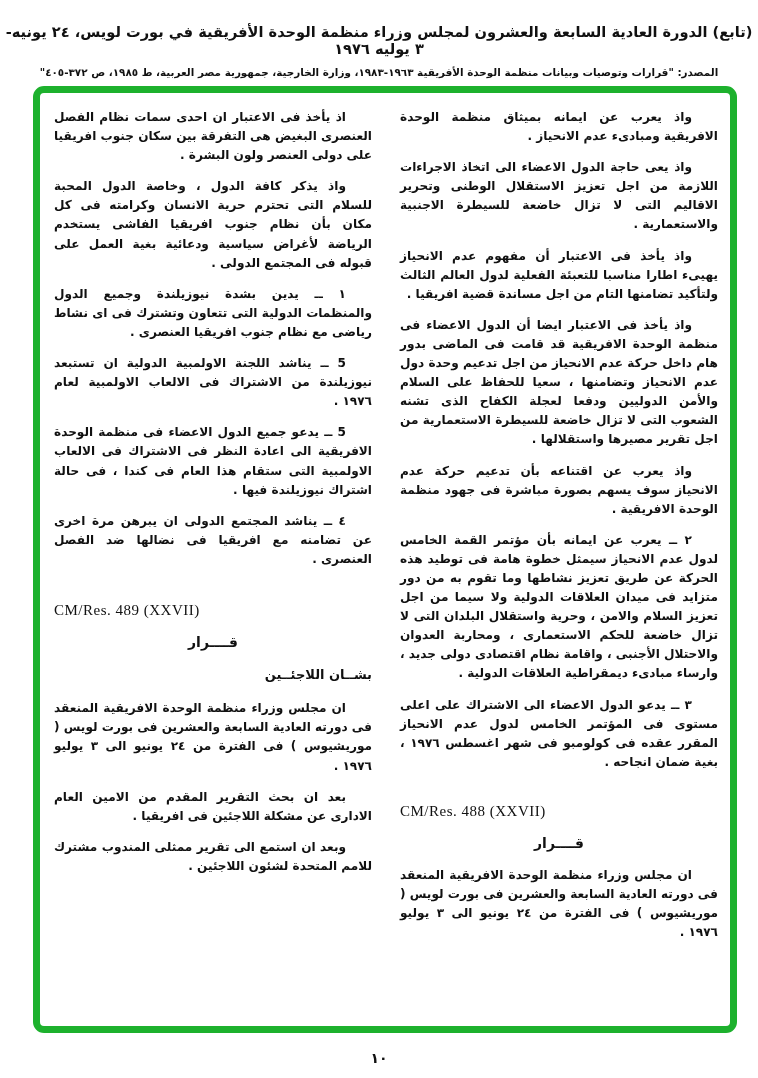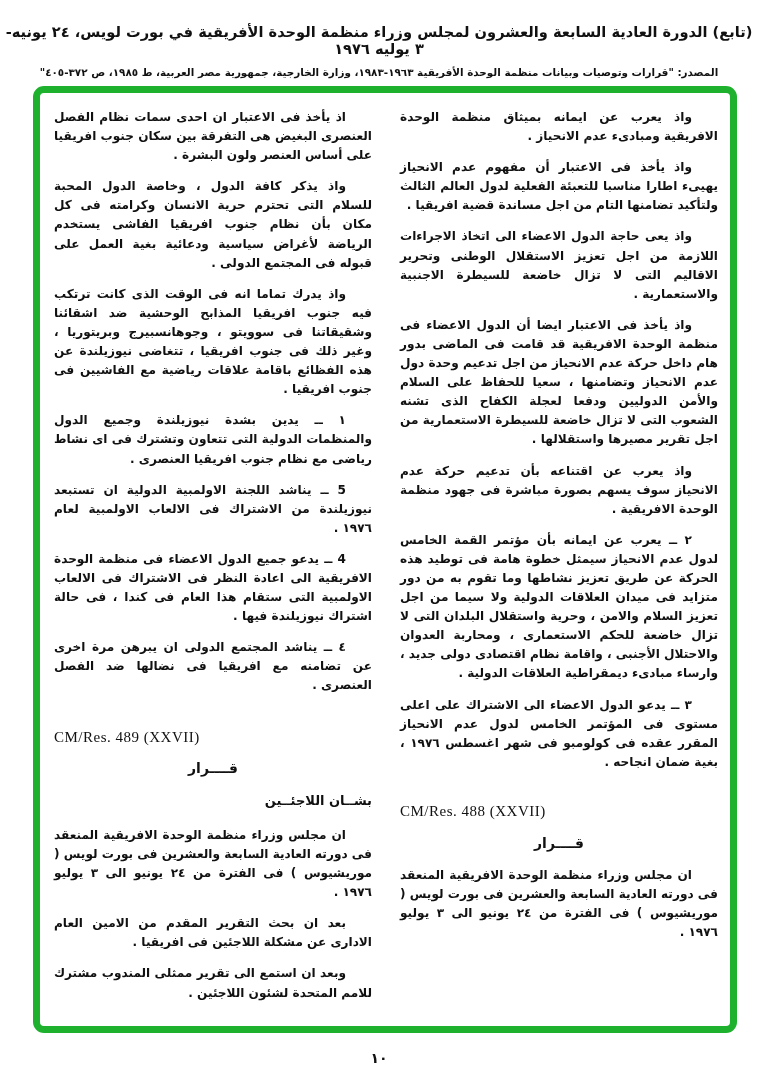--- a/index.html
+++ b/index.html
@@ -59,38 +59,37 @@
 <div class="header">
   <div class="header-title">(تابع) الدورة العادية السابعة والعشرون لمجلس وزراء منظمة الوحدة الأفريقية في بورت لويس، ٢٤ يونيه- ٣ يوليه ١٩٧٦</div>
   <div class="header-source">المصدر: "قرارات وتوصيات وبيانات منظمة الوحدة الأفريقية ١٩٦٣-١٩٨٣، وزارة الخارجية، جمهورية مصر العربية، ط ١٩٨٥، ص ٣٧٢-٤٠٥"</div>
 </div>
 
 <div class="frame" style="border-color: rgb(29, 177, 45);">
   <div class="columns">
 
     <div class="col">
       <p class="para">واذ يعرب عن ايمانه بميثاق منظمة الوحدة الافريقية ومبادىء عدم الانحياز .</p>
+      <p class="para">واذ يعى حاجة الدول الاعضاء الى اتخاذ الاجراءات اللازمة من اجل تعزيز الاستقلال الوطنى وتحرير الاقاليم التى لا تزال خاضعة للسيطرة الاجنبية والاستعمارية .</p>
       <p class="para">واذ يأخذ فى الاعتبار أن مفهوم عدم الانحياز يهيىء اطارا مناسبا للتعبئة الفعلية لدول العالم الثالث ولتأكيد تضامنها التام من اجل مساندة قضية افريقيا .</p>
-      <p class="para">واذ يعى حاجة الدول الاعضاء الى اتخاذ الاجراءات اللازمة من اجل تعزيز الاستقلال الوطنى وتحرير الاقاليم التى لا تزال خاضعة للسيطرة الاجنبية والاستعمارية .</p>
       <p class="para">واذ يأخذ فى الاعتبار ايضا أن الدول الاعضاء فى منظمة الوحدة الافريقية قد قامت فى الماضى بدور هام داخل حركة عدم الانحياز من اجل تدعيم وحدة دول عدم الانحياز وتضامنها ، سعيا للحفاظ على السلام والأمن الدوليين ودفعا لعجلة الكفاح الذى تشنه الشعوب التى لا تزال خاضعة للسيطرة الاستعمارية من اجل تقرير مصيرها واستقلالها .</p>
       <p class="para">واذ يعرب عن اقتناعه بأن تدعيم حركة عدم الانحياز سوف يسهم بصورة مباشرة فى جهود منظمة الوحدة الافريقية .</p>
       <p class="para">٢ ــ يعرب عن ايمانه بأن مؤتمر القمة الخامس لدول عدم الانحياز سيمثل خطوة هامة فى توطيد هذه الحركة عن طريق تعزيز نشاطها وما تقوم به من دور متزايد فى ميدان العلاقات الدولية ولا سيما من اجل تعزيز السلام والامن ، وحرية واستقلال البلدان التى لا تزال خاضعة للحكم الاستعمارى ، ومحاربة العدوان والاحتلال الأجنبى ، واقامة نظام اقتصادى دولى جديد ، وارساء مبادىء ديمقراطية العلاقات الدولية .</p>
       <p class="para">٣ ــ يدعو الدول الاعضاء الى الاشتراك على اعلى مستوى فى المؤتمر الخامس لدول عدم الانحياز المقرر عقده فى كولومبو فى شهر اغسطس ١٩٧٦ ، بغية ضمان انجاحه .</p>
       <p class="res-ref">CM/Res. 488 (XXVII)</p>
       <p class="h-qarar">قــــرار</p>
       <p class="para">ان مجلس وزراء منظمة الوحدة الافريقية المنعقد فى دورته العادية السابعة والعشرين فى بورت لويس ( موريشيوس ) فى الفترة من ٢٤ يونيو الى ٣ يوليو ١٩٧٦ .</p>
     </div>
 
     <div class="col">
-      <p class="para">اذ يأخذ فى الاعتبار ان احدى سمات نظام الفصل العنصرى البغيض هى التفرقة بين سكان جنوب افريقيا على أساس العنصر ولون البشرة .</p>
+      <p class="para">اذ يأخذ فى الاعتبار ان احدى سمات نظام الفصل العنصرى البغيض هى التفرقة بين سكان جنوب افريقيا على دولى العنصر ولون البشرة .</p>
       <p class="para">واذ يذكر كافة الدول ، وخاصة الدول المحبة للسلام التى تحترم حرية الانسان وكرامته فى كل مكان بأن نظام جنوب افريقيا الفاشى يستخدم الرياضة لأغراض سياسية ودعائية بغية العمل على قبوله فى المجتمع الدولى .</p>
-      <p class="para">واذ يدرك تماما انه فى الوقت الذى كانت ترتكب فيه جنوب افريقيا المذابح الوحشية ضد اشقائنا وشقيقاتنا فى سوويتو ، وجوهانسبيرج وبريتوريا ، وغير ذلك فى جنوب افريقيا ، تتغاضى نيوزيلندة عن هذه الفظائع باقامة علاقات رياضية مع الفاشيين فى جنوب افريقيا .</p>
       <p class="para">١ ــ يدين بشدة نيوزيلندة وجميع الدول والمنظمات الدولية التى تتعاون وتشترك فى اى نشاط رياضى مع نظام جنوب افريقيا العنصرى .</p>
       <p class="para">5 ــ يناشد اللجنة الاولمبية الدولية ان تستبعد نيوزيلندة من الاشتراك فى الالعاب الاولمبية لعام ١٩٧٦ .</p>
-      <p class="para">4 ــ يدعو جميع الدول الاعضاء فى منظمة الوحدة الافريقية الى اعادة النظر فى الاشتراك فى الالعاب الاولمبية التى ستقام هذا العام فى كندا ، فى حالة اشتراك نيوزيلندة فيها .</p>
+      <p class="para">5 ــ يدعو جميع الدول الاعضاء فى منظمة الوحدة الافريقية الى اعادة النظر فى الاشتراك فى الالعاب الاولمبية التى ستقام هذا العام فى كندا ، فى حالة اشتراك نيوزيلندة فيها .</p>
       <p class="para">٤ ــ يناشد المجتمع الدولى ان يبرهن مرة اخرى عن تضامنه مع افريقيا فى نضالها ضد الفصل العنصرى .</p>
       <p class="res-ref extra-gap">CM/Res. 489 (XXVII)</p>
       <p class="h-qarar">قــــرار</p>
       <p class="h-subject">بشــان اللاجئــين</p>
       <p class="para">ان مجلس وزراء منظمة الوحدة الافريقية المنعقد فى دورته العادية السابعة والعشرين فى بورت لويس ( موريشيوس ) فى الفترة من ٢٤ يونيو الى ٣ يوليو ١٩٧٦ .</p>
       <p class="para">بعد ان بحث التقرير المقدم من الامين العام الادارى عن مشكلة اللاجئين فى افريقيا .</p>
       <p class="para">وبعد ان استمع الى تقرير ممثلى المندوب مشترك للامم المتحدة لشئون اللاجئين .</p>
     </div>
 
   </div>

